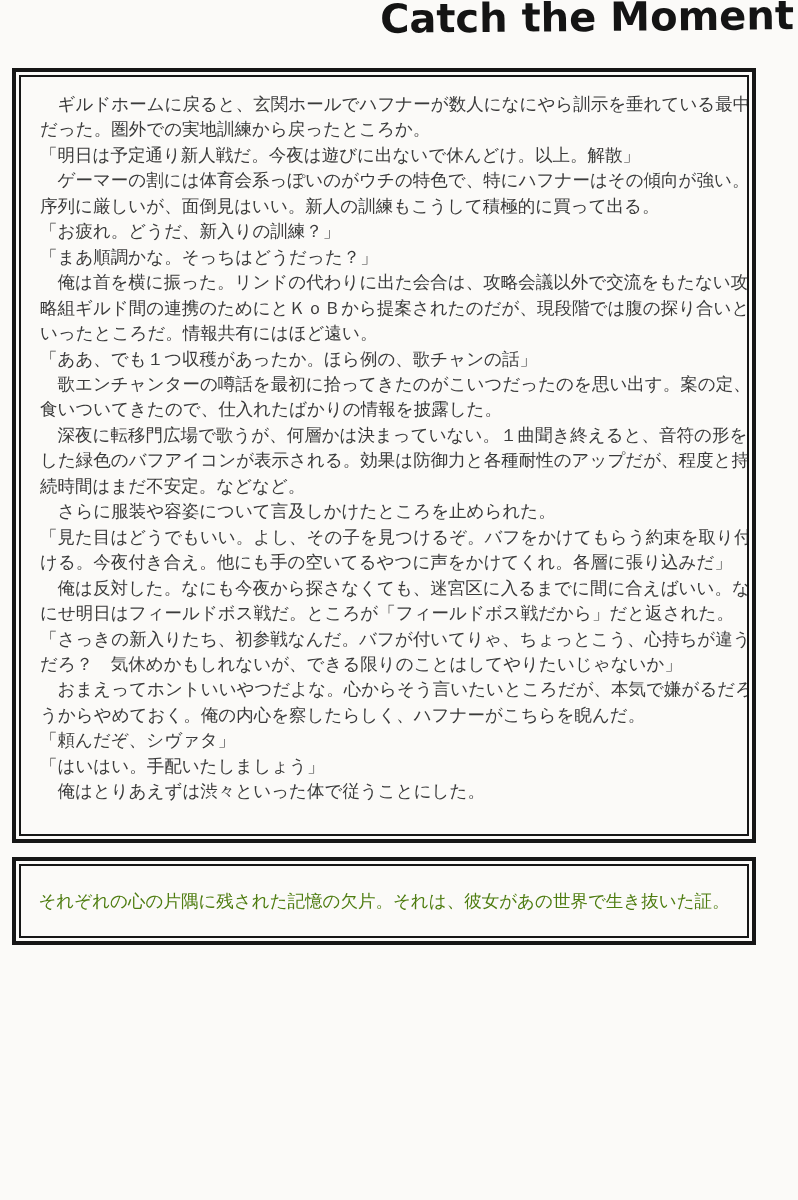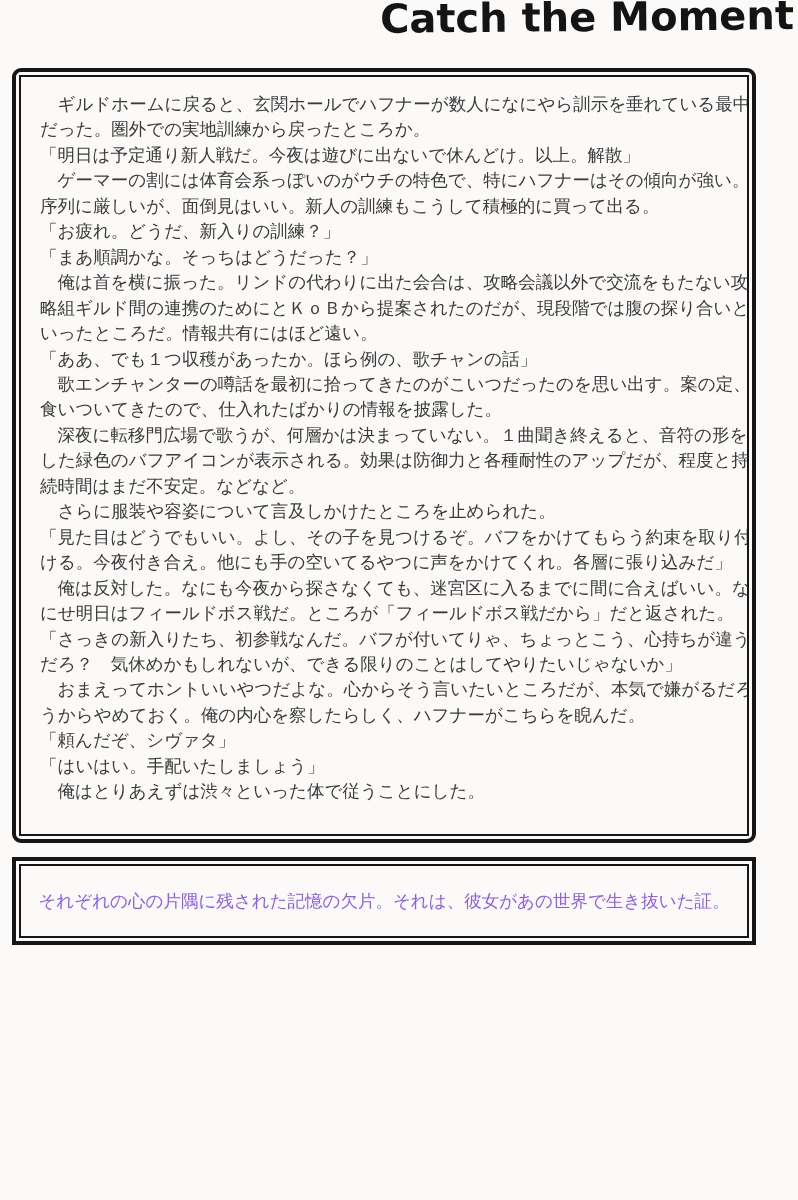--- a/index.html
+++ b/index.html
@@ -37,21 +37,20 @@
   .framed-box .inner {
     box-sizing: border-box;
     width: 100%;
     height: 100%;
     border: 2px solid #161616;
     overflow: hidden;
   }
   .story-box {
     top: 68px;
     height: 775px;
-    border-radius: 9px;
   }
   .story-box .inner {
     padding: 15px 18px 10px 19px;
   }
   .story-text {
     white-space: pre;
     font-size: 17.5px;
     line-height: 25.45px;
     color: #3a3a3a;
     letter-spacing: 0px;
@@ -60,21 +59,21 @@
     top: 857px;
     height: 88px;
   }
   .caption-box .inner {
     display: flex;
     align-items: center;
     justify-content: center;
   }
   .caption-text {
     font-size: 17.5px;
-    color: #8b5cf6;
+    color: #4d7c0f;
     white-space: pre;
   }
 </style>
 </head>
 <body>
 
 <div class="page-title">Catch the Moment</div>
 
 <div class="framed-box story-box">
   <div class="inner">

